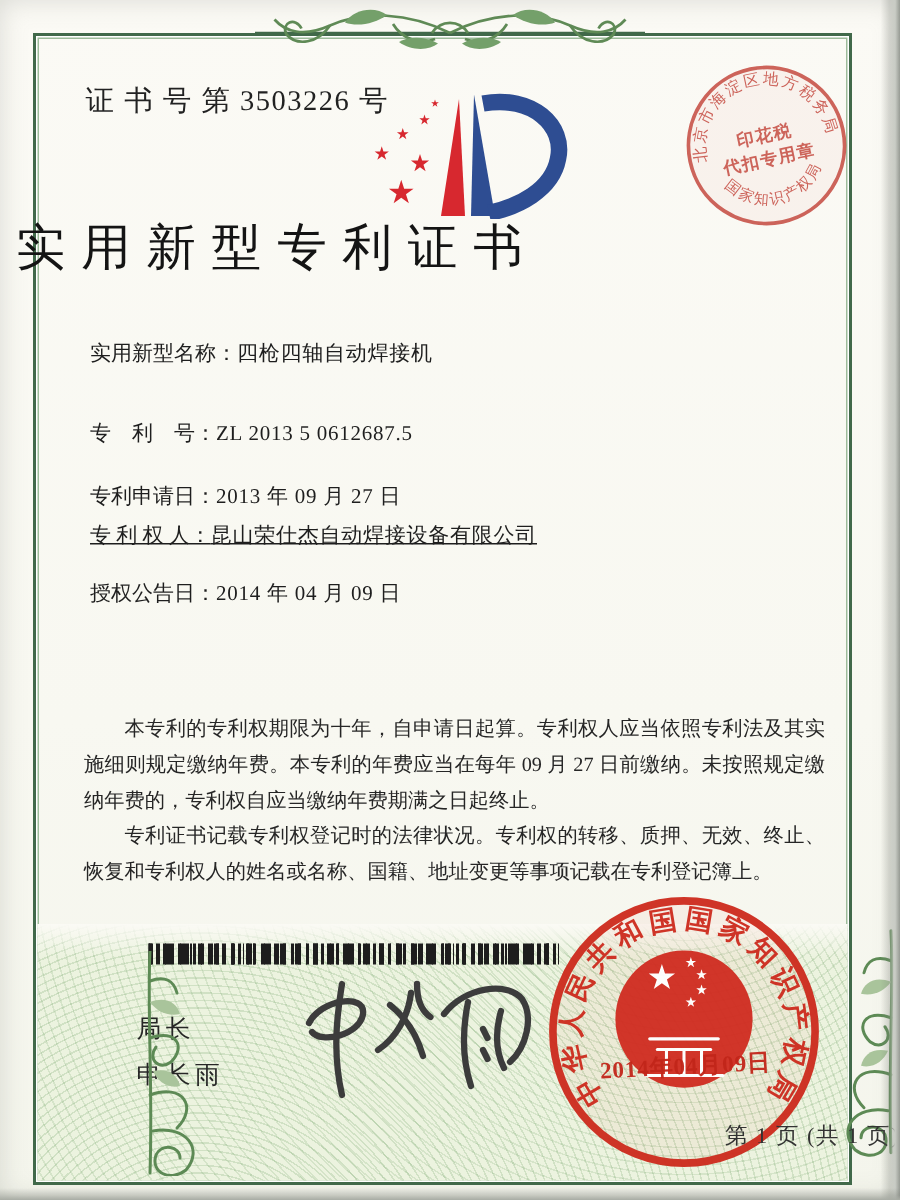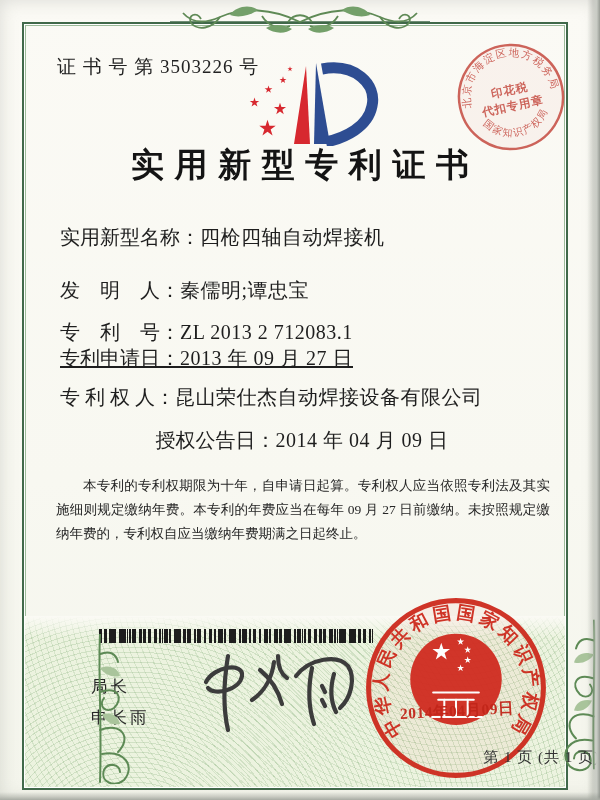--- a/index.html
+++ b/index.html
@@ -18,23 +18,23 @@
         background-color:#ecf3df;
         background-image:
           repeating-radial-gradient(circle at 20% 150%, rgba(110,160,100,.22) 0 1px, rgba(110,160,100,0) 1px 5px),
           repeating-radial-gradient(circle at 80% -50%, rgba(110,160,100,.18) 0 1px, rgba(110,160,100,0) 1px 6px);}
   .band::before{content:"";position:absolute;left:0;top:0;right:0;height:22px;
         background:linear-gradient(180deg,#fbfaf5 0%,rgba(251,250,245,0) 100%);}
   .cert-number{position:absolute;left:57px;top:54px;font-size:19px;color:#222;letter-spacing:1px;}
   .ornament{position:absolute;left:170px;top:2px;}
   .logo{position:absolute;left:233px;top:54px;}
   .tax-stamp{position:absolute;left:452px;top:38px;transform:rotate(-12deg);opacity:.85;}
-  .title{position:absolute;left:0;top:143px;width:100%;text-align:center;
-        font-size:33px;font-weight:700;color:#141414;letter-spacing:.32em;text-indent:.32em;}
-  .fields{position:absolute;left:60px;top:226px;right:56px;font-size:20px;color:#1e1e1e;}
+  .title{position:absolute;left:0;top:143px;width:100%;text-align:left;
+        font-size:33px;font-weight:400;color:#141414;letter-spacing:.32em;text-indent:.32em;}
+  .fields{position:absolute;left:60px;top:226px;right:56px;font-size:14px;color:#1e1e1e;}
   .field-row{line-height:22px;white-space:nowrap;}
   .field-row:nth-child(2){margin-top:31px;}
   .field-row:nth-child(3){margin-top:20px;}
   .field-row:nth-child(4){margin-top:4px;text-decoration:underline;}
   .field-row:nth-child(5){margin-top:17px;}
   .field-row:nth-child(6){margin-top:21px;text-align:center;}
   .field-value{letter-spacing:.5px;}
   .body-text{position:absolute;left:56px;top:474px;right:50px;font-size:13.5px;
         line-height:1.76;color:#262626;text-align:justify;}
   .body-text p{margin:0;text-indent:2em;}
@@ -120,38 +120,36 @@
     <text x="59" y="72" font-size="11.5" font-weight="bold" fill="#c54a40" text-anchor="middle" letter-spacing="1">代扣专用章</text>
   </svg>
 
   <div class="title">实用新型专利证书</div>
 
   <div class="fields">
     <div class="field-row">
       <span class="field-label">实用新型名称：</span><span class="field-value">四枪四轴自动焊接机</span>
     </div>
     <div class="field-row">
-      <span class="field-label">发　明　人：</span><span class="field-value">秦儒明;谭忠宝</span>
-    </div>
-    <div class="field-row">
-      <span class="field-label">专　利　号：</span><span class="field-value">ZL 2013 2 712083.1</span>
+      <span class="field-label">专　利　号：</span><span class="field-value">ZL 2013 5 0612687.5</span>
     </div>
     <div class="field-row">
       <span class="field-label">专利申请日：</span><span class="field-value">2013 年 09 月 27 日</span>
     </div>
     <div class="field-row">
       <span class="field-label">专 利 权 人：</span><span class="field-value">昆山荣仕杰自动焊接设备有限公司</span>
     </div>
     <div class="field-row">
       <span class="field-label">授权公告日：</span><span class="field-value">2014 年 04 月 09 日</span>
     </div>
   </div>
 
   <div class="body-text">
     <p>本专利的专利权期限为十年，自申请日起算。专利权人应当依照专利法及其实施细则规定缴纳年费。本专利的年费应当在每年 09 月 27 日前缴纳。未按照规定缴纳年费的，专利权自应当缴纳年费期满之日起终止。</p>
+    <p>专利证书记载专利权登记时的法律状况。专利权的转移、质押、无效、终止、恢复和专利权人的姓名或名称、国籍、地址变更等事项记载在专利登记簿上。</p>
   </div>
 
   <div class="barcode"></div>
 
   <div class="signer">
     <div>局长</div>
     <div>申长雨</div>
   </div>
 
   <svg class="signature" width="175" height="96" viewBox="0 0 175 96">

